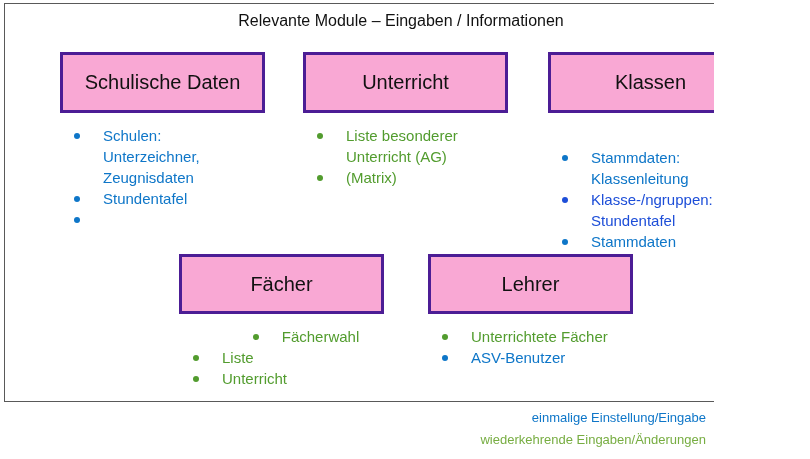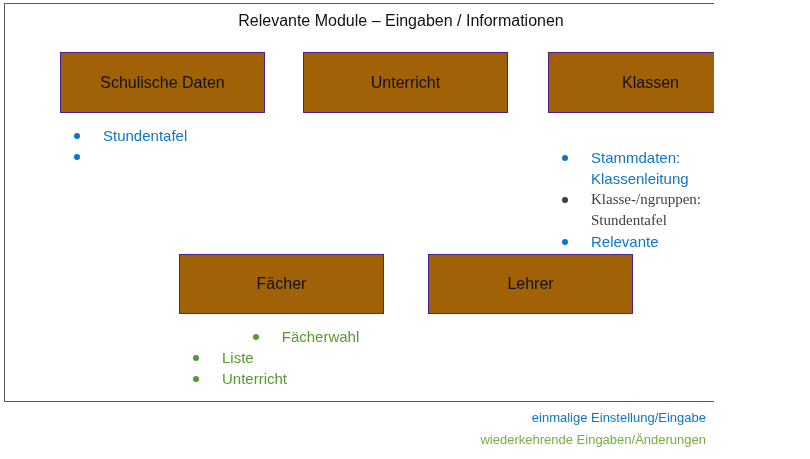--- a/index.html
+++ b/index.html
@@ -28,25 +28,25 @@
     color: #111111;
   }
   .group { position: absolute; width: 240px; }
   .g1 { left: 60px;  top: 52px; }
   .g2 { left: 303px; top: 52px; }
   .g3 { left: 548px; top: 52px; }
   .g4 { left: 179px; top: 254px; }
   .g5 { left: 428px; top: 254px; }
   .box {
     width: 205px; height: 61px;
-    background: #a16207;
-    border: 1px solid #4c1d95;
+    background: #f9a8d4;
+    border: 3px solid #4c1d95;
     box-sizing: border-box;
     display: flex; align-items: center; justify-content: center;
-    font-size: 16px; color: #111111;
+    font-size: 20px; color: #111111;
   }
   .row2 .box { height: 60px; }
   ul.items {
     list-style: none;
     margin: 12px 0 0 0;
     padding: 0 0 0 12px;
   }
   ul.items li {
     display: flex;
     align-items: flex-start;
@@ -81,52 +81,69 @@
 
   <div class="title">Relevante Module – Eingaben / Informationen</div>
 
   <section class="group g1">
     <div class="box">
       <span>Schulische Daten</span>
     </div>
     <ul class="items">
       <li style="color: rgb(14, 118, 200);">
         <span class="dot"></span>
+        <span class="txt">Schulen:
+Unterzeichner,
+Zeugnisdaten</span>
+      </li>
+      <li style="color: rgb(14, 118, 200);">
+        <span class="dot"></span>
         <span class="txt">Stundentafel</span>
       </li>
       <li style="color: rgb(14, 118, 200);">
         <span class="dot"></span>
       </li>
     </ul>
   </section>
 
   <section class="group g2">
     <div class="box">
       <span>Unterricht</span>
     </div>
+    <ul class="items">
+      <li style="color: rgb(82, 156, 46);">
+        <span class="dot"></span>
+        <span class="txt">Liste besonderer
+Unterricht (AG)</span>
+      </li>
+      <li style="color: rgb(82, 156, 46);">
+        <span class="dot"></span>
+        <span class="txt">(Matrix)</span>
+      </li>
+    </ul>
   </section>
 
   <section class="group g3">
     <div class="box">
       <span>Klassen</span>
     </div>
     <ul class="items">
       <li style="color: rgb(14, 118, 200); margin-top: 34px;">
         <span class="dot"></span>
         <span class="txt">Stammdaten:
 Klassenleitung</span>
       </li>
-      <li style="color: #404040; font-family: Liberation Serif, serif;">
+      <li style="color: #1d4ed8;">
         <span class="dot"></span>
         <span class="txt">Klasse-/ngruppen:
 Stundentafel</span>
       </li>
       <li style="color: rgb(14, 118, 200);">
         <span class="dot"></span>
-        <span class="txt">Relevante</span>
+        <span class="txt">Stammdaten</span>
       </li>
     </ul>
   </section>
 
   <section class="group g4 row2">
     <div class="box">
       <span>Fächer</span>
     </div>
     <ul class="items">
       <li style="color: rgb(82, 156, 46); justify-content: center;">
@@ -141,20 +158,30 @@
         <span class="dot"></span>
         <span class="txt">Unterricht</span>
       </li>
     </ul>
   </section>
 
   <section class="group g5 row2">
     <div class="box">
       <span>Lehrer</span>
     </div>
+    <ul class="items">
+      <li style="color: rgb(82, 156, 46);">
+        <span class="dot"></span>
+        <span class="txt">Unterrichtete Fächer</span>
+      </li>
+      <li style="color: rgb(14, 118, 200);">
+        <span class="dot"></span>
+        <span class="txt">ASV-Benutzer</span>
+      </li>
+    </ul>
   </section>
 
   <div class="legend">
     <div class="legend-line" style="color: rgb(14, 118, 200);">einmalige Einstellung/Eingabe</div>
     <div class="legend-line" style="color: rgb(119, 173, 66);">wiederkehrende Eingaben/Änderungen</div>
   </div>
 
 </div>
 
 </body></html>

